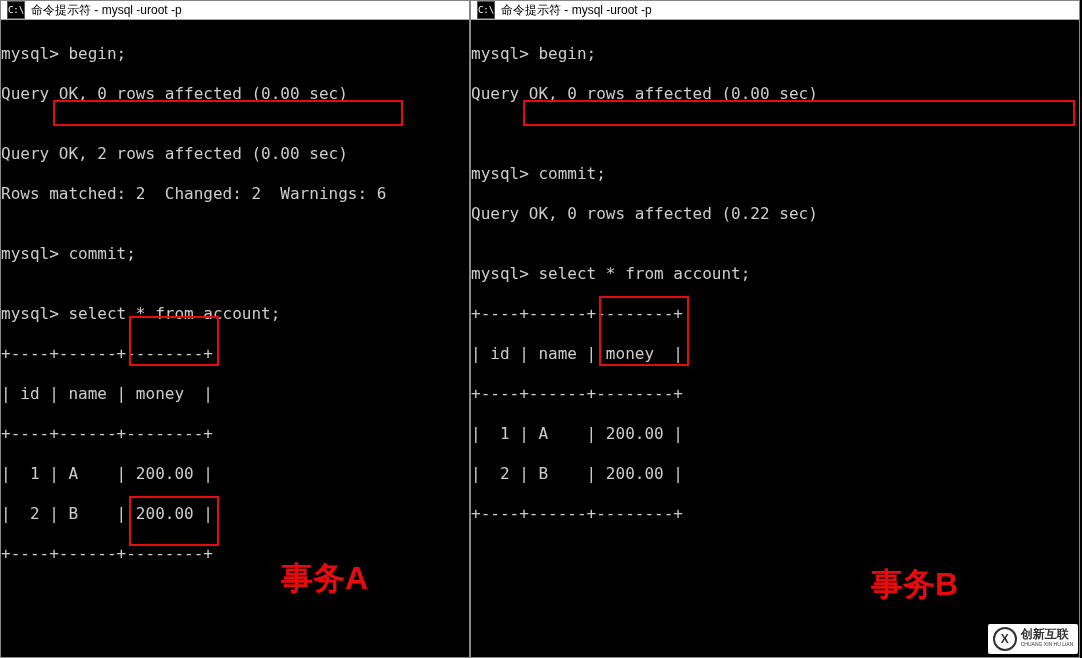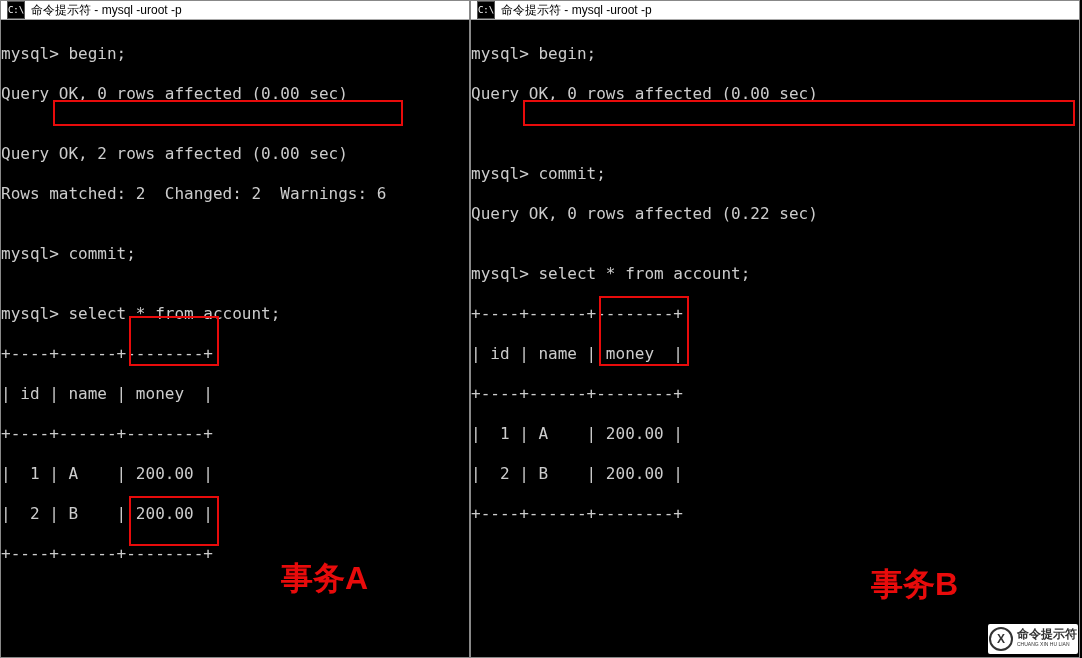--- a/index.html
+++ b/index.html
@@ -180,17 +180,17 @@
 
       <div class="redbox" style="left:52px; top:80px; width:552px; height:26px;"></div>
       <div class="redbox" style="left:128px; top:276px; width:90px; height:70px;"></div>
       <div class="label" style="left:400px; top:548px;margin-top:6px;">事务B</div>
     </div>
   </div>
 
   <div class="watermark">
     <div class="wm-ico">X</div>
     <div class="wm-txt">
-      <div style="font-size:12px;font-weight:700">命令提示符</div>
+      <div style="font-size:12px;font-weight:700">创新互联</div>
       <div style="font-size:5px;letter-spacing:0px;">CHUANG XIN HU LIAN</div>
     </div>
   </div>
 </div>
 
 </body></html>

